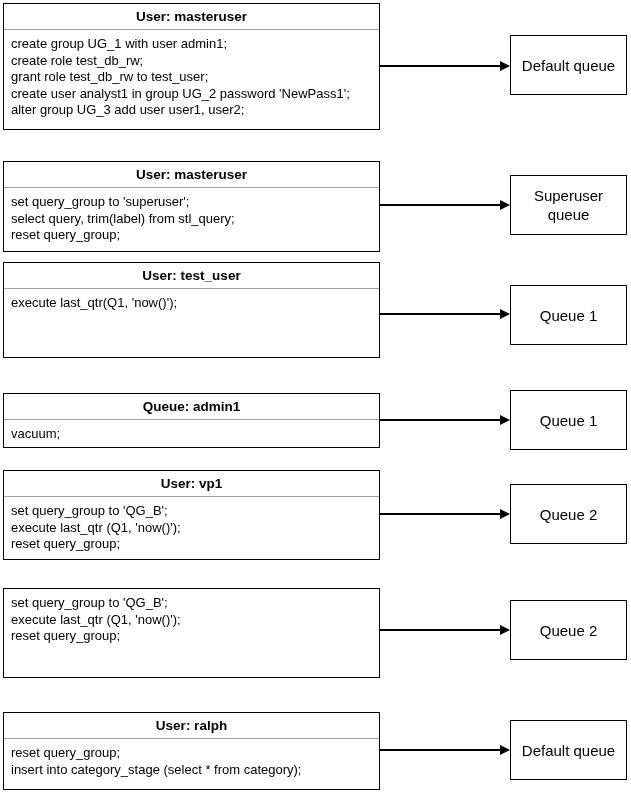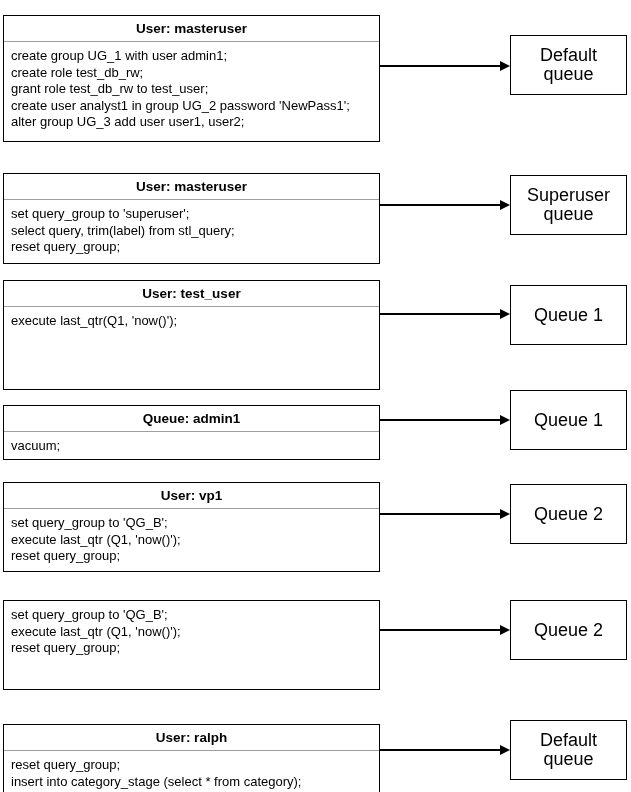--- a/index.html
+++ b/index.html
@@ -16,21 +16,20 @@
     background: #ffffff;
     overflow: hidden;
   }
   .user-box {
     position: absolute;
     left: 3px;
     width: 377px;
     border: 1.5px solid #000000;
     background: #ffffff;
     box-sizing: border-box;
-    margin-top: 12px;
   }
   .box-header {
     height: 25px;
     line-height: 25px;
     text-align: center;
     font-weight: bold;
     font-size: 13.5px;
     border-bottom: 1px solid #9e9e9e;
     overflow: hidden;
     white-space: nowrap;
@@ -47,21 +46,21 @@
     left: 510px;
     width: 117px;
     height: 60px;
     border: 1.5px solid #000000;
     background: #ffffff;
     box-sizing: border-box;
     display: flex;
     align-items: center;
     justify-content: center;
     text-align: center;
-    font-size: 18px;
+    font-size: 15px;
     line-height: 19px;
     padding: 0 2px;
   }
   .arrow {
     position: absolute;
     left: 380px;
     width: 130px;
     height: 0;
   }
   .arrow-line {
@@ -107,21 +106,21 @@
     <div class="box-body">set query_group to 'superuser';
 select query, trim(label) from stl_query;
 reset query_group;</div>
   </div>
   <div class="arrow" style="top:205px">
     <div class="arrow-line"></div>
     <div class="arrow-head"></div>
   </div>
   <div class="queue-box" style="top:175px">Superuser queue</div>
 
-  <div class="user-box" style="top:268px;height:110px">
+  <div class="user-box" style="top:262px;height:96px">
     <div class="box-header">User: test_user</div>
     <div class="box-body">execute last_qtr(Q1, 'now()');</div>
   </div>
   <div class="arrow" style="top:314px">
     <div class="arrow-line"></div>
     <div class="arrow-head"></div>
   </div>
   <div class="queue-box" style="top:285px">Queue 1</div>
 
   <div class="user-box" style="top:393px;height:55px">

